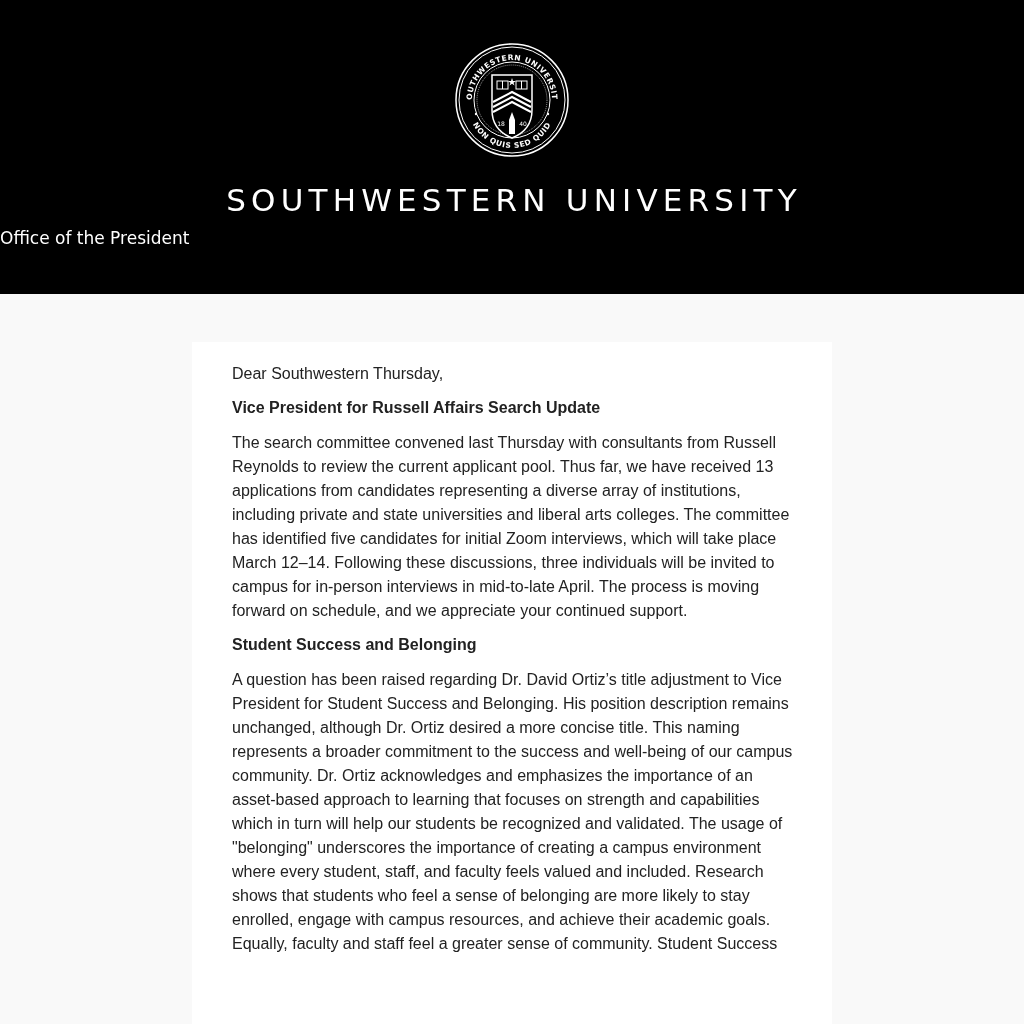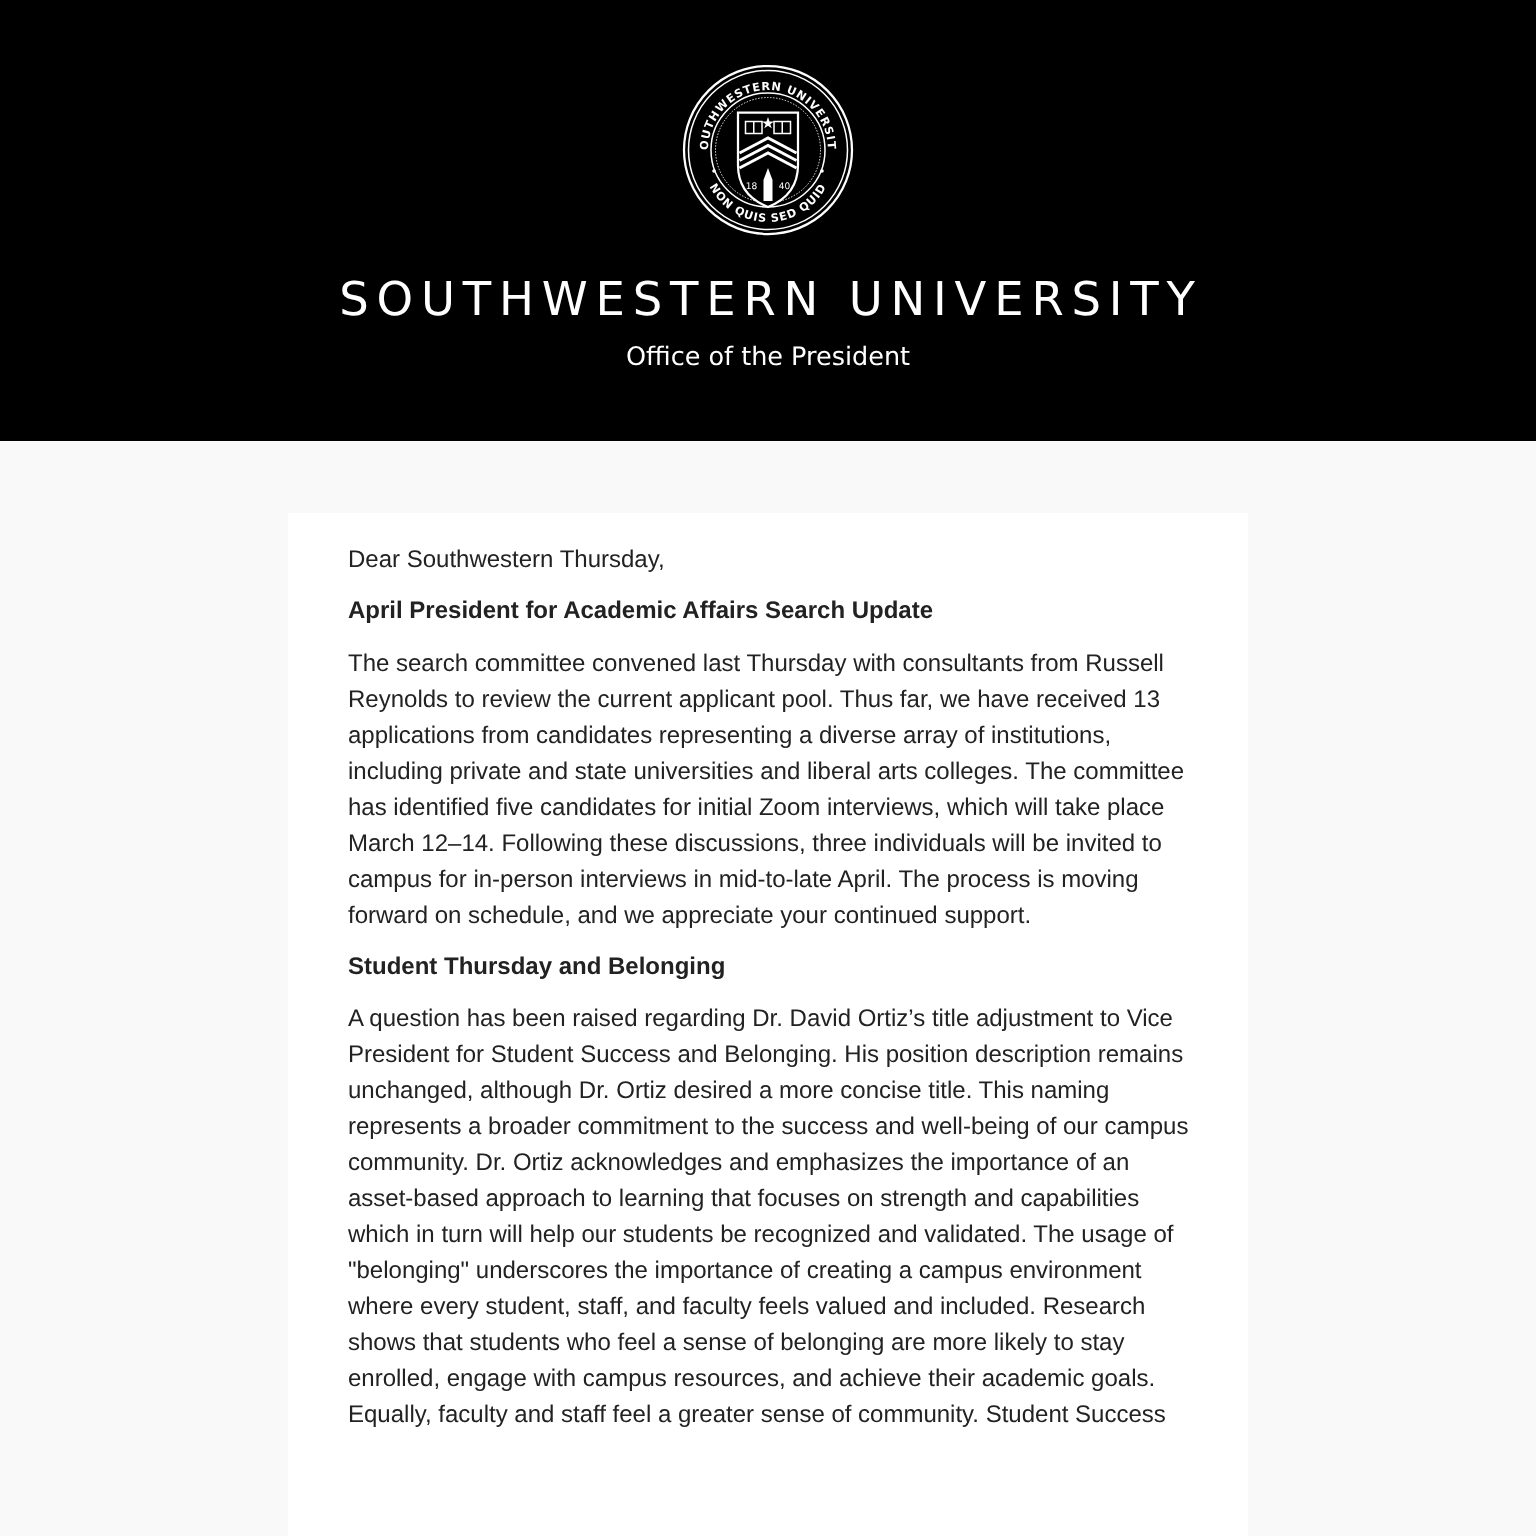--- a/index.html
+++ b/index.html
@@ -34,21 +34,20 @@
       font-weight: normal;
       line-height: 44px;
       white-space: nowrap;
       padding-left: 4px;
       box-sizing: border-box;
     }
     .office {
       position: absolute;
       left: 0; top: 226px;
       width: 1024px;
-      text-align: center;
       color: #ffffff;
       font-family: "DejaVu Sans", sans-serif;
       font-size: 17px;
       line-height: 24px;
     }
     .card {
       position: absolute;
       left: 192px; top: 342px;
       width: 640px;
       height: 700px;
@@ -108,18 +107,18 @@
     <text x="47" y="84" font-family="DejaVu Sans, sans-serif" font-size="6" fill="#fff" text-anchor="middle">18</text>
     <text x="69" y="84" font-family="DejaVu Sans, sans-serif" font-size="6" fill="#fff" text-anchor="middle">40</text>
   </svg>
   <div class="uni-name">SOUTHWESTERN UNIVERSITY</div>
   <div class="office">Office of the President</div>
 </div>
 
 <div class="card">
   <div class="content">
     <p>Dear Southwestern Thursday,</p>
-    <h3>April President for Academic Affairs Search Update</h3>
+    <h3>Vice President for Russell Affairs Search Update</h3>
     <p>The search committee convened last Thursday with consultants from Russell Reynolds to review the current applicant pool. Thus far, we have received 13 applications from candidates representing a diverse array of institutions, including private and state universities and liberal arts colleges. The committee has identified five candidates for initial Zoom interviews, which will take place March 12–14. Following these discussions, three individuals will be invited to campus for in-person interviews in mid-to-late April. The process is moving forward on schedule, and we appreciate your continued support.</p>
-    <h3>Student Thursday and Belonging</h3>
+    <h3>Student Success and Belonging</h3>
     <p>A question has been raised regarding Dr. David Ortiz’s title adjustment to Vice President for Student Success and Belonging. His position description remains unchanged, although Dr. Ortiz desired a more concise title. This naming represents a broader commitment to the success and well-being of our campus community. Dr. Ortiz acknowledges and emphasizes the importance of an asset-based approach to learning that focuses on strength and capabilities which in turn will help our students be recognized and validated. The usage of "belonging" underscores the importance of creating a campus environment where every student, staff, and faculty feels valued and included. Research shows that students who feel a sense of belonging are more likely to stay enrolled, engage with campus resources, and achieve their academic goals. Equally, faculty and staff feel a greater sense of community. Student Success</p>
   </div>
 </div>
 
 </body></html>

